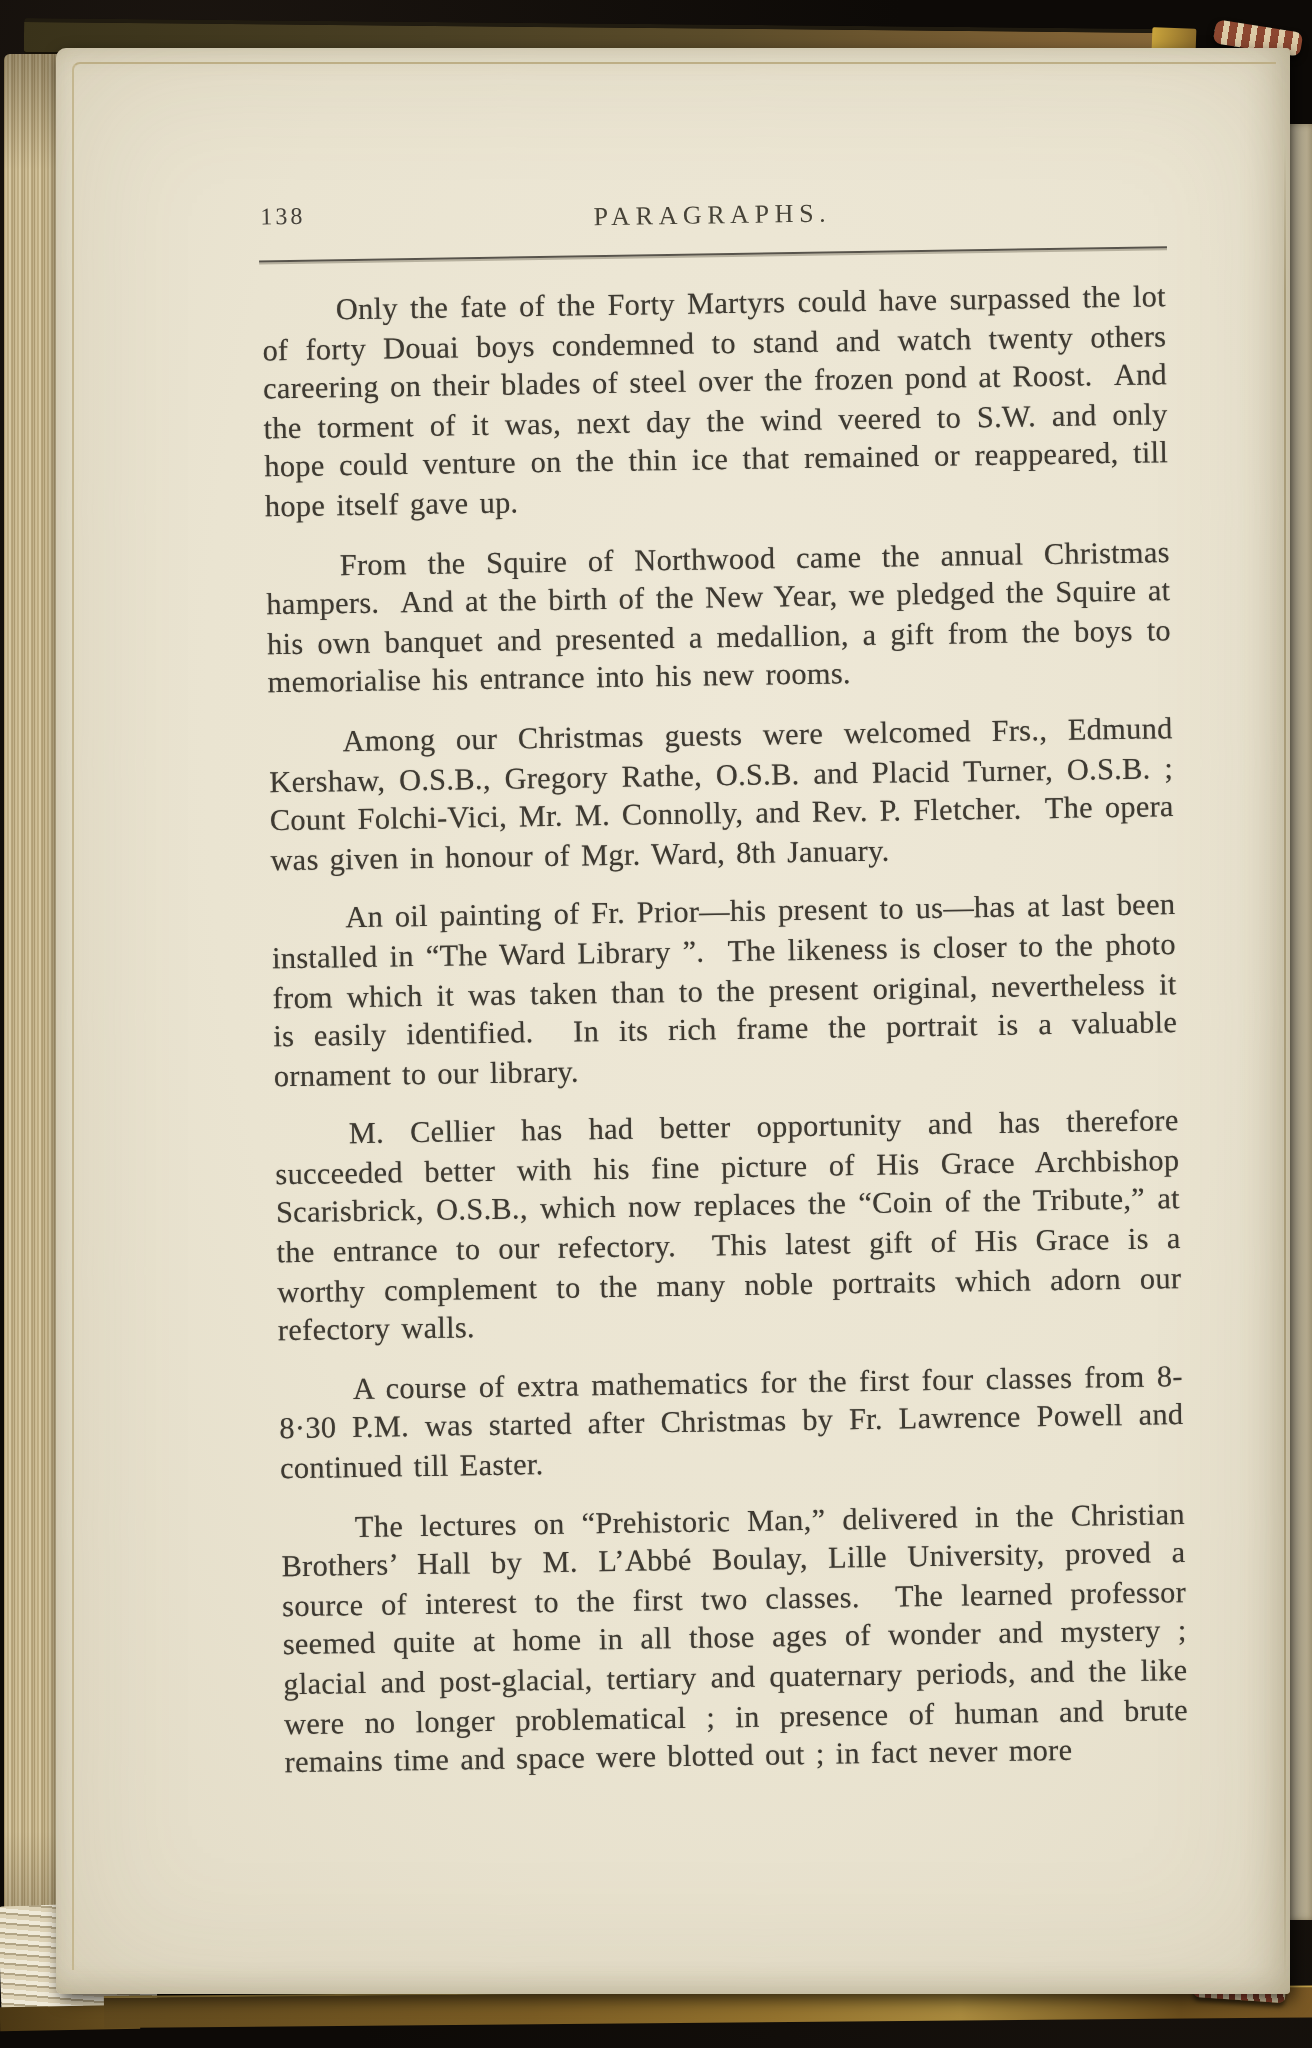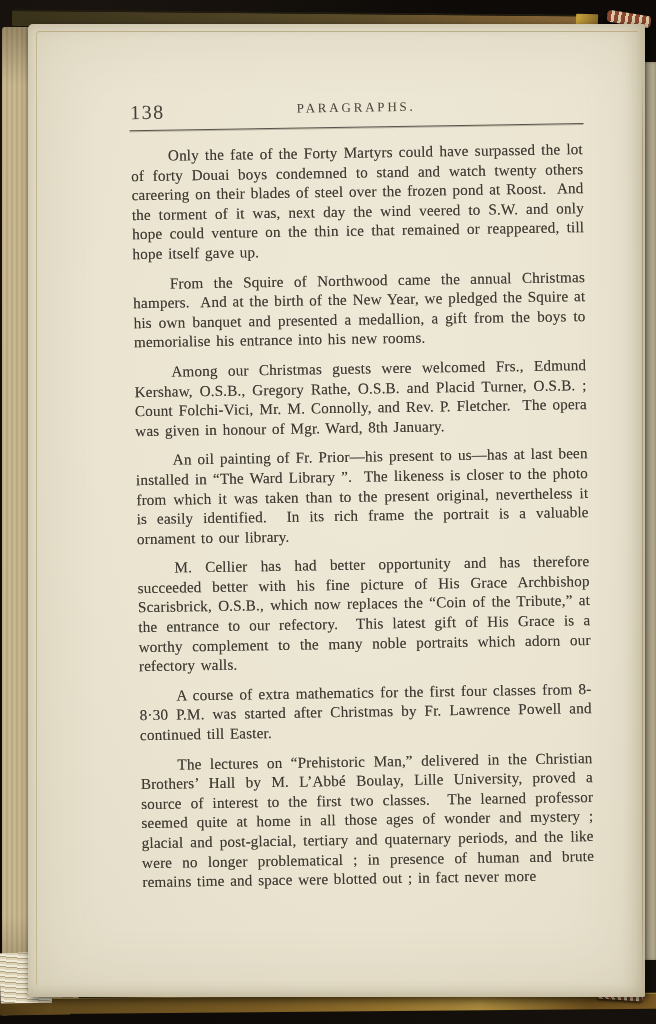--- a/index.html
+++ b/index.html
@@ -81,21 +81,21 @@
     position:absolute;right:2px;top:48px;bottom:6px;width:1px;
     background:linear-gradient(180deg,rgba(150,135,100,0) 0%,#a99c79 8%,#a99c79 92%,rgba(150,135,100,0) 100%);
   }
   
   .content{
     position:absolute;inset:0;transform:rotate(-0.9deg);transform-origin:50% 40%;
     color:#3e3a32;
   }
   .pagehead{position:absolute;top:74px;left:107px;width:452px;height:22px;}
   .page-number{
-    position:absolute;left:0;top:0;font-size:20px;letter-spacing:1.5px;color:#44403a;text-align:center;
+    position:absolute;left:0;top:0;font-size:12px;letter-spacing:1.5px;color:#44403a;text-align:center;
   }
   .running-title{
     position:absolute;left:0;right:0;top:2px;text-align:center;
     font-size:13px;letter-spacing:2.8px;color:#474338;word-spacing:2px;
   }
   .rule{
     position:absolute;top:103px;left:106px;width:454px;height:1px;
     background:#57534b;box-shadow:0 1px 0 rgba(120,112,96,0.45);
   }
   .paragraphs{

